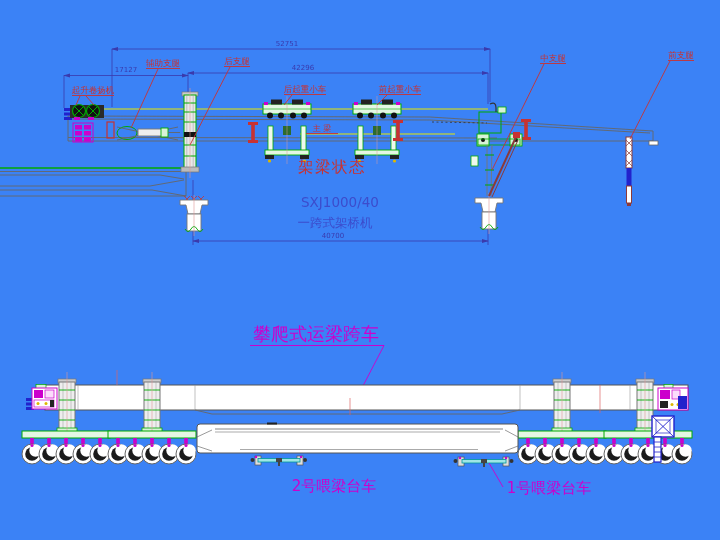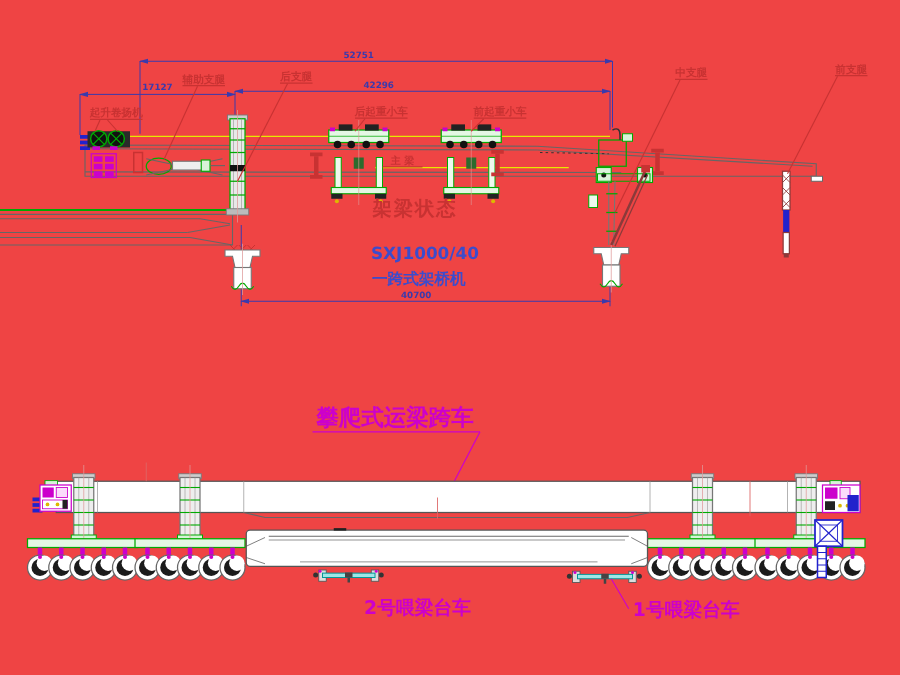--- a/index.html
+++ b/index.html
@@ -1,21 +1,21 @@
 <!DOCTYPE html>
 <html style="--c-dim_blue: #3a3aad; --c-label_red: #c83232; --c-magenta: #cc00cc; --c-green: #00aa00; --c-yellow: #e8e800; --c-machine_blue: #2222cc; --c-strut_brown: #8b3a3a; --c-outline_gray: #666666;"><head>
 <meta charset="utf-8">
 <style>
   :root{
     --c-dim_blue:#3a3aad; --c-label_red:#c83232; --c-magenta:#cc00cc;
     --c-green:#00aa00; --c-yellow:#e8e800; --c-machine_blue:#2222cc;
     --c-strut_brown:#8b3a3a; --c-outline_gray:#666666;
   }
   html,body{margin:0;padding:0;background:#fff;}
-  .canvas{width:720px;height:540px;background:#ef4444;position:relative;font-weight:bold;}
+  .canvas{width:720px;height:540px;background:#3b82f6;position:relative;}
   svg{display:block;font-family:"DejaVu Sans",sans-serif;}
   .dl{stroke:var(--c-dim_blue);stroke-width:.8;fill:none;}
   .dt{fill:var(--c-dim_blue);font-size:7px;text-anchor:middle;}
   .rl{stroke:var(--c-label_red);stroke-width:.9;fill:none;}
   .rt{fill:var(--c-label_red);font-size:9px;text-anchor:middle;}
   .gy{stroke:var(--c-outline_gray);fill:none;stroke-width:.9;}
   .gn{stroke:var(--c-green);fill:none;}
   .bigred{fill:var(--c-label_red);font-size:15.5px;text-anchor:middle;letter-spacing:1.5px;}
   .bigblue{fill:#3c4ccc;text-anchor:middle;}
   .mg{fill:var(--c-magenta);text-anchor:middle;}

